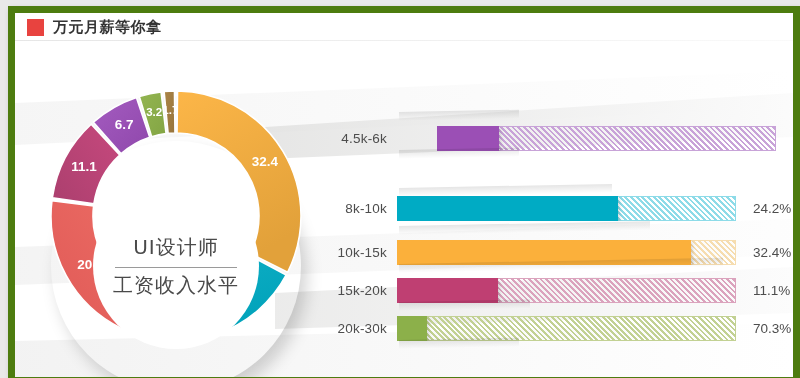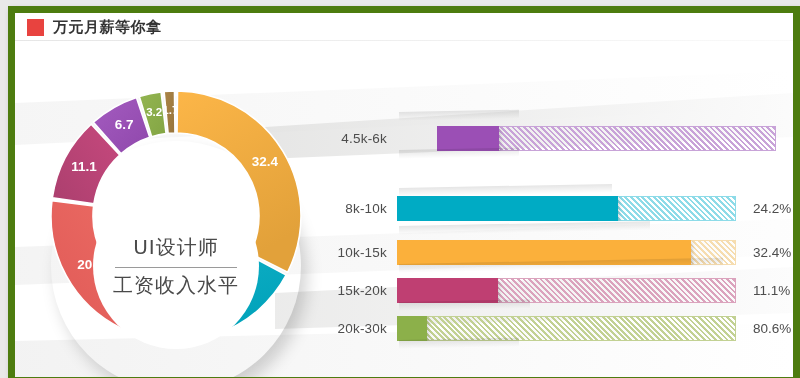--- a/index.html
+++ b/index.html
@@ -243,18 +243,18 @@
         </div>
         <div class="bar-pct">11.1%</div>
       </div>
       <div class="row-shadow" style="top: 215px; width: 131px;"></div>
       <div class="bar-row" style="top: 228px;">
         <div class="bar-cat">20k-30k</div>
         <div class="bar-track">
           <div class="bar-hatch" style="background-image: repeating-linear-gradient(45deg, rgb(194, 209, 147) 0px, rgb(194, 209, 147) 2px, rgba(255, 255, 255, 0) 2px, rgba(255, 255, 255, 0) 4px); border: 1px solid rgb(194, 209, 147); box-sizing: border-box;"></div>
           <div class="bar-fill" style="width: 30px; background: rgb(140, 176, 74);"></div>
         </div>
-        <div class="bar-pct">80.6%</div>
+        <div class="bar-pct">70.3%</div>
       </div>
       <div class="row-shadow" style="top: 253px; width: 120px;"></div>
     </div>
 
 </div>
 
 </body></html>

